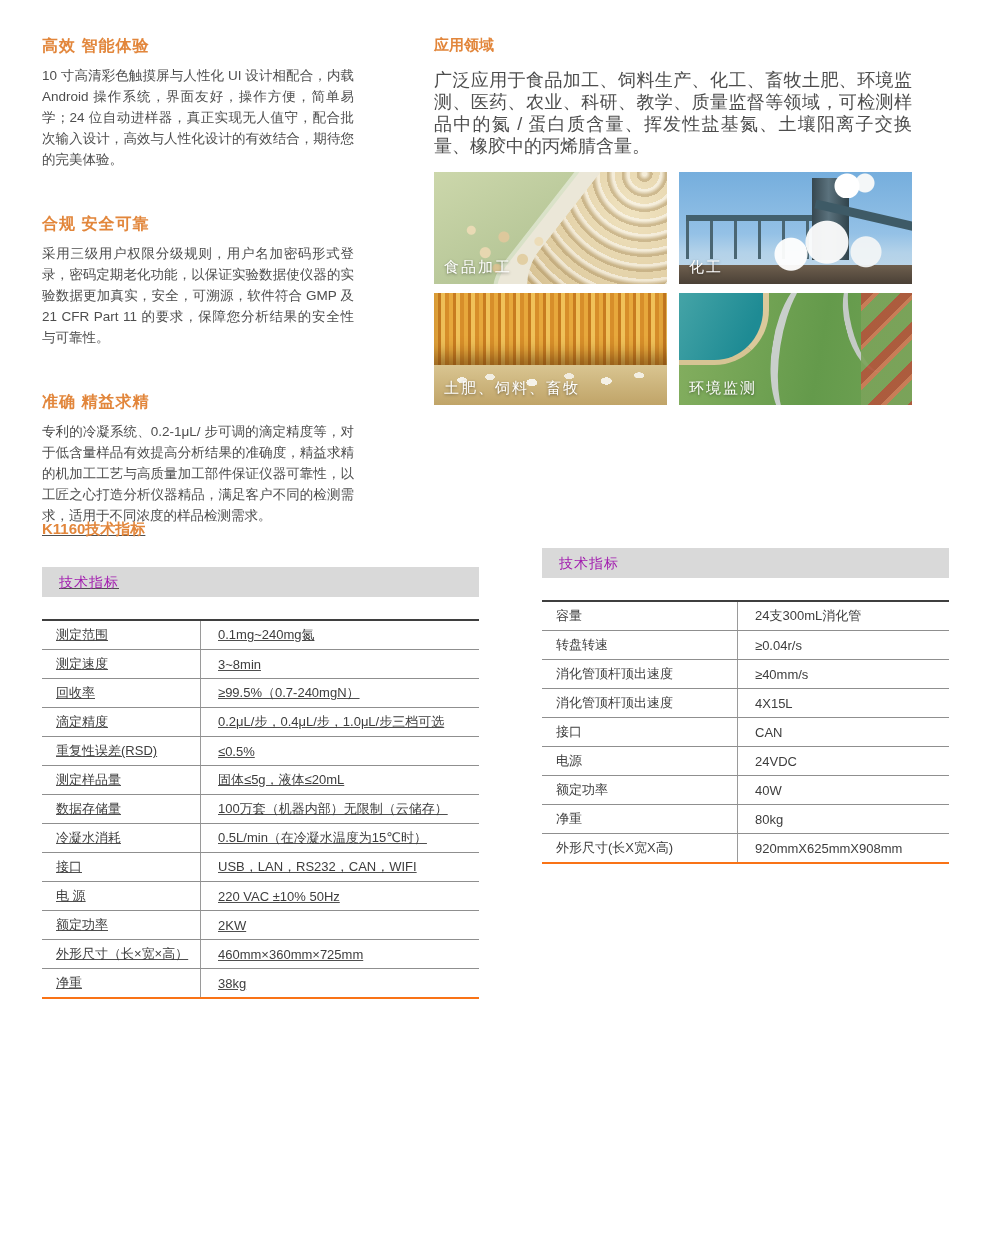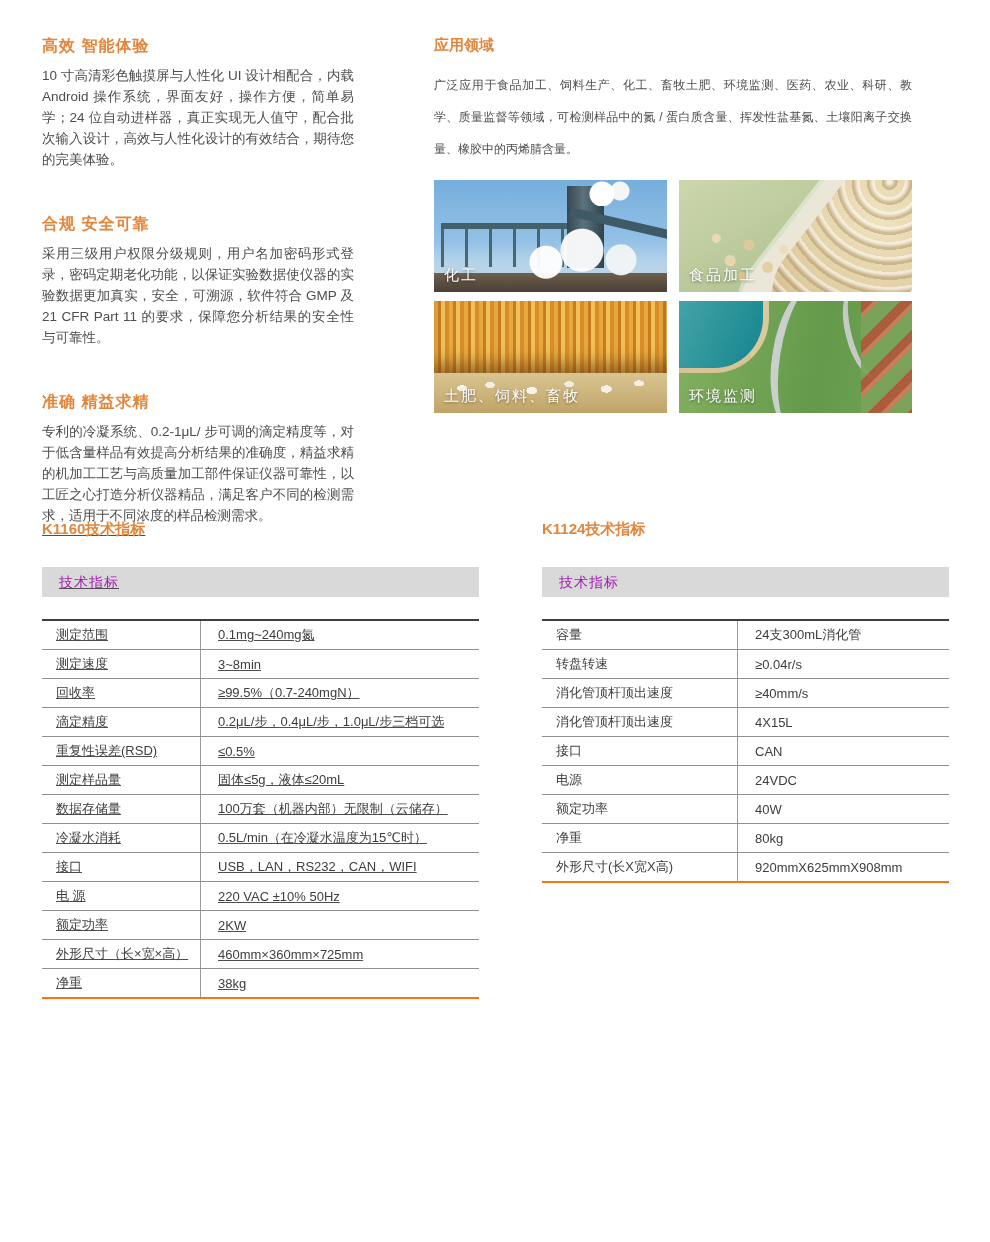--- a/index.html
+++ b/index.html
@@ -18,21 +18,21 @@
     margin:0 0 8px 0;letter-spacing:1px;
   }
   .sec-body{
     font-size:13.5px;line-height:21px;color:#4d4d4d;
     margin:0;text-align:justify;
   }
 
   
   .right-col{position:absolute;left:434px;top:36px;width:478px;}
   .apps-title{color:#e2863b;font-size:15px;font-weight:bold;margin:0 0 14px 0;}
-  .apps-body{font-size:12px;line-height:32px;color:#4d4d4d;margin:0;text-align:justify;}
+  .apps-body{font-size:18px;line-height:22px;color:#4d4d4d;margin:0;text-align:justify;}
   .img-grid{
     margin-top:15px;display:grid;grid-template-columns:1fr 1fr;
     column-gap:12px;row-gap:9px;
   }
   .tile{position:relative;height:112px;overflow:hidden;}
   .img-label{
     position:absolute;left:10px;bottom:7px;color:#ffffff;font-size:15px;
     letter-spacing:2px;text-shadow:0 1px 3px rgba(0,0,0,.45);z-index:5;
   }
 
@@ -179,34 +179,34 @@
       <h3 class="sec-title">准确 精益求精</h3>
       <p class="sec-body">专利的冷凝系统、0.2-1μL/ 步可调的滴定精度等，对于低含量样品有效提高分析结果的准确度，精益求精的机加工工艺与高质量加工部件保证仪器可靠性，以工匠之心打造分析仪器精品，满足客户不同的检测需求，适用于不同浓度的样品检测需求。</p>
     </div>
   </div>
 
   <div class="right-col">
     <h3 class="apps-title">应用领域</h3>
     <p class="apps-body">广泛应用于食品加工、饲料生产、化工、畜牧土肥、环境监测、医药、农业、科研、教学、质量监督等领域，可检测样品中的氮 / 蛋白质含量、挥发性盐基氮、土壤阳离子交换量、橡胶中的丙烯腈含量。</p>
 
     <div class="img-grid">
+      <div class="tile t-food">
+        <div class="scoop"></div>
+        <div class="beans"></div>
+        <div class="stray-beans"></div>
+        <span class="img-label">食品加工</span>
+      </div>
       <div class="tile t-chem">
         <div class="truss"></div>
         <div class="tower"></div>
         <div class="conveyor"></div>
         <div class="ground"></div>
         <div class="steam"></div>
         <div class="puff"></div>
         <span class="img-label">化工</span>
-      </div>
-      <div class="tile t-food">
-        <div class="scoop"></div>
-        <div class="beans"></div>
-        <div class="stray-beans"></div>
-        <span class="img-label">食品加工</span>
       </div>
       <div class="tile t-farm">
         <div class="trees"></div>
         <div class="field"></div>
         <span class="img-label">土肥、饲料、畜牧</span>
       </div>
       <div class="tile t-env">
         <div class="water"></div>
         <div class="road"></div>
         <div class="road2"></div>
@@ -271,21 +271,20 @@
           <div class="td val">460mm×360mm×725mm</div>
         </div>
       <div class="tr">
           <div class="td key">净重</div>
           <div class="td val">38kg</div>
         </div>
     </div>
   </div>
 
   <div class="spec spec-2">
-    <h3 class="spec-title">K1124技术指标</h3>
     <div class="spec-bar">
       <span>技术指标</span>
     </div>
     <div class="spec-table">
       <div class="tr">
           <div class="td key">容量</div>
           <div class="td val">24支300mL消化管</div>
         </div>
       <div class="tr">
           <div class="td key">转盘转速</div>

